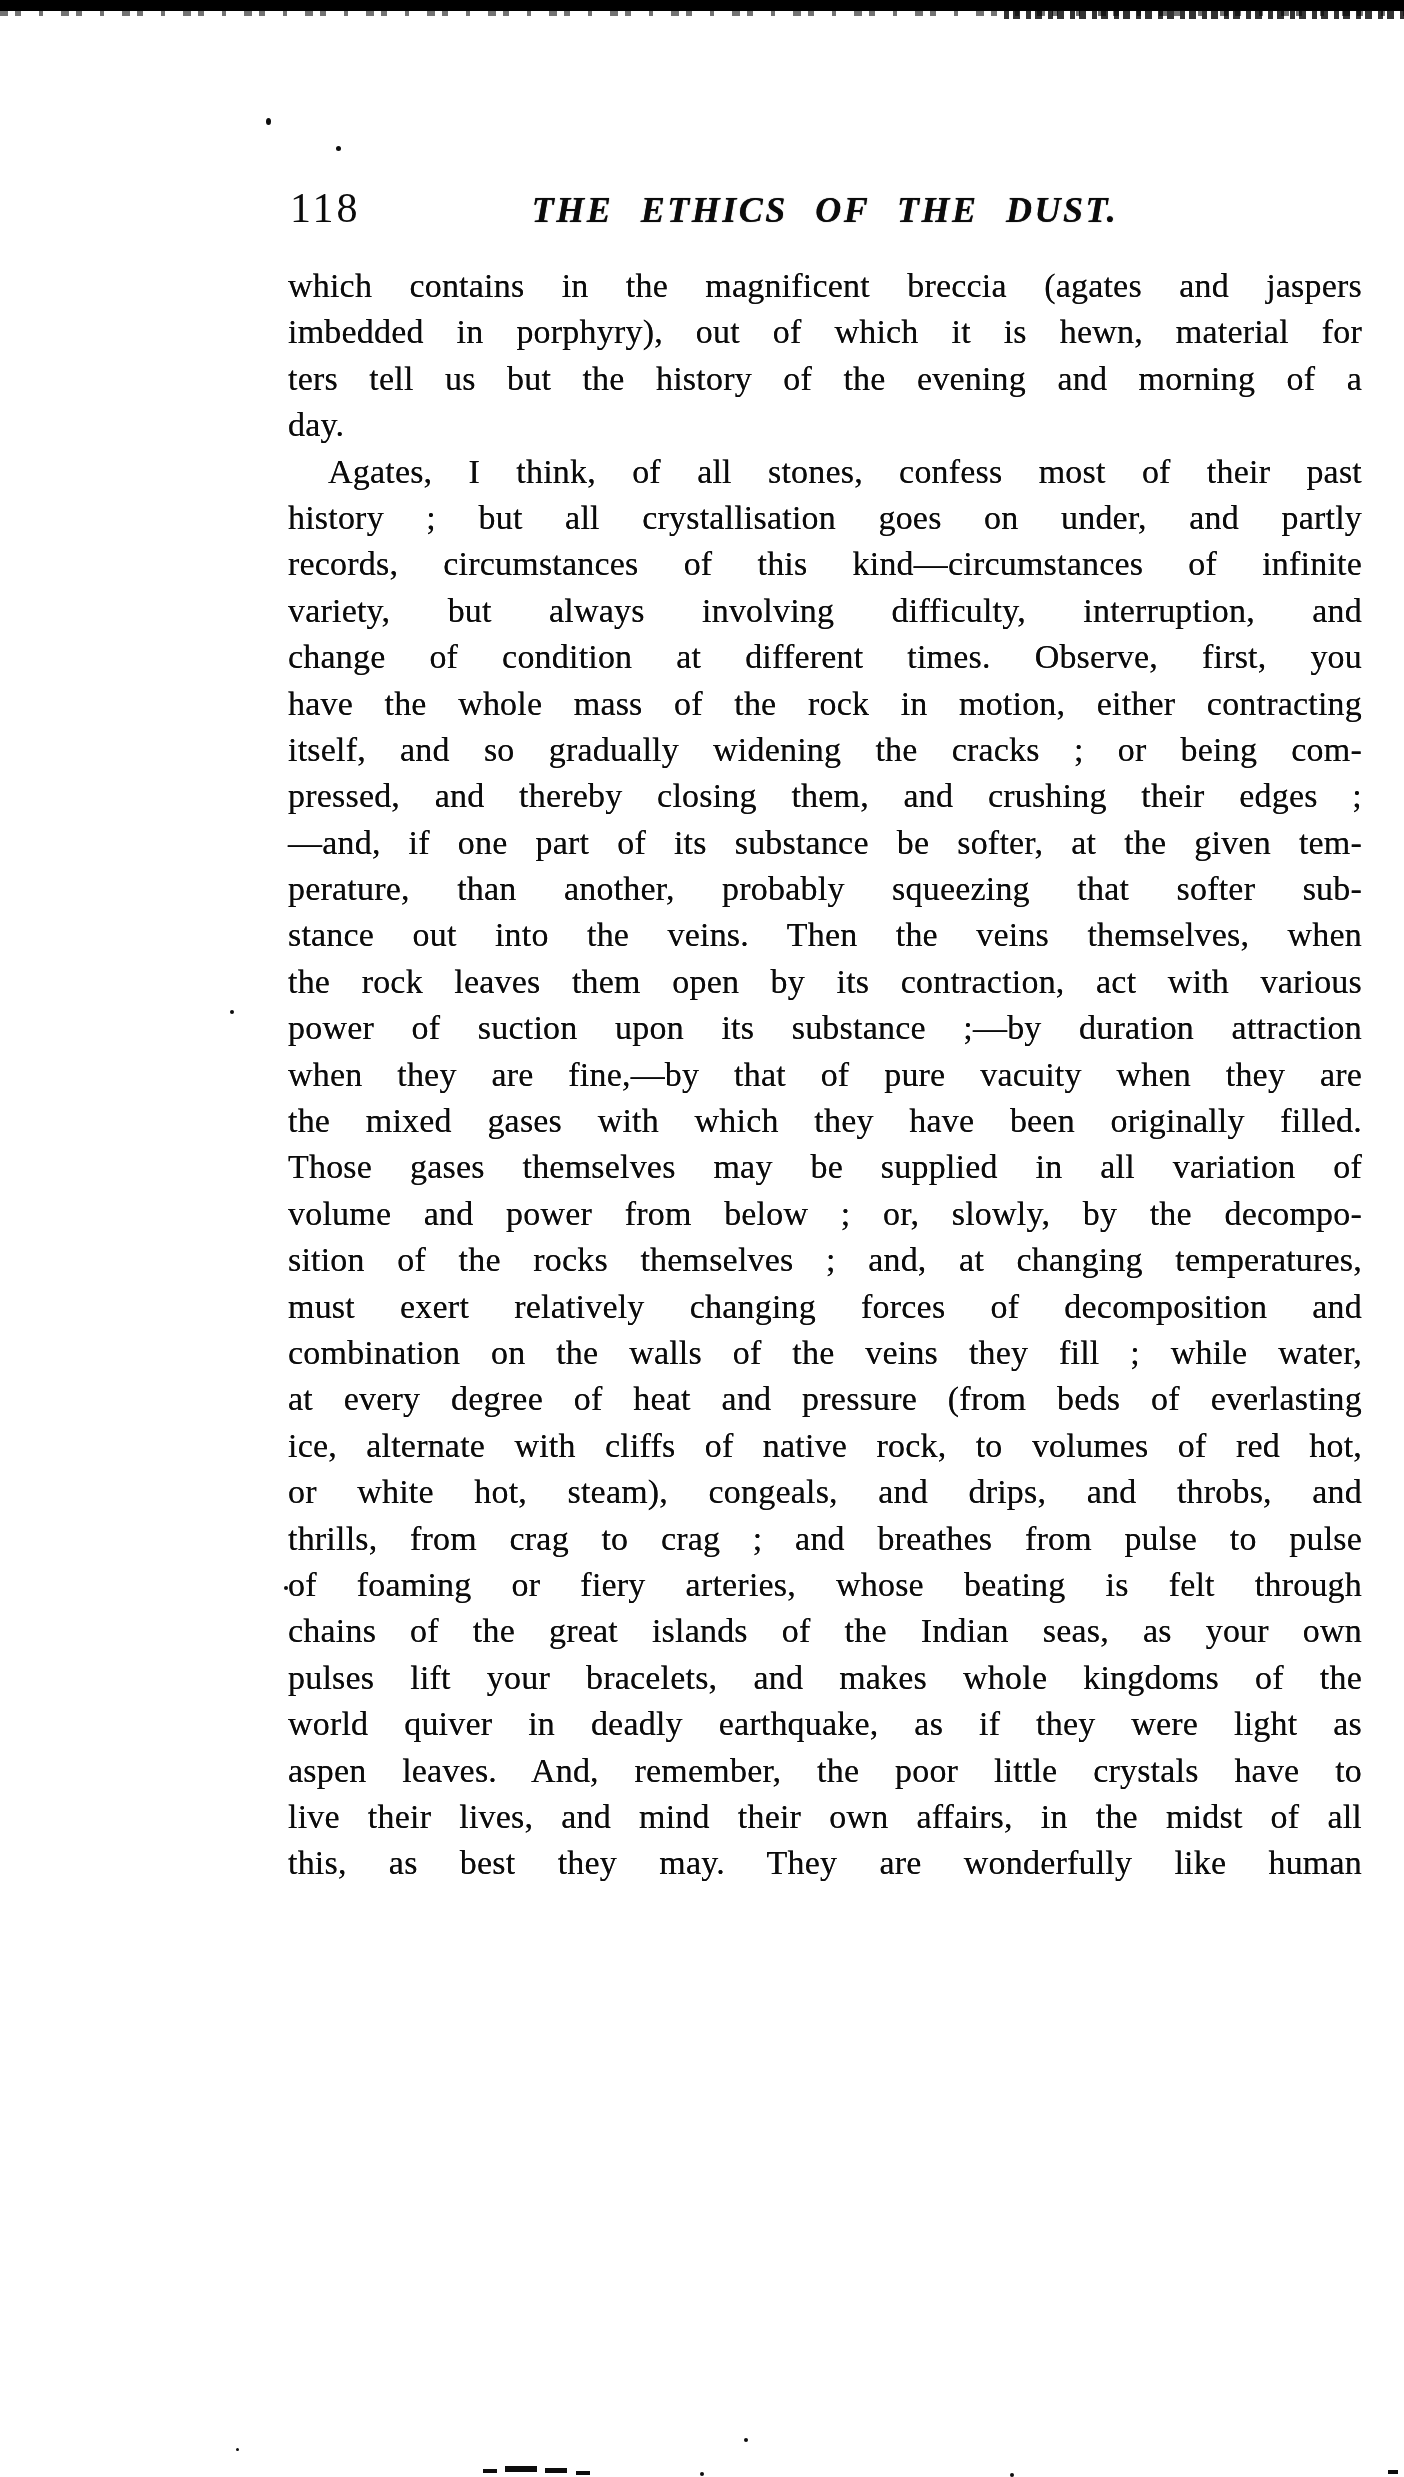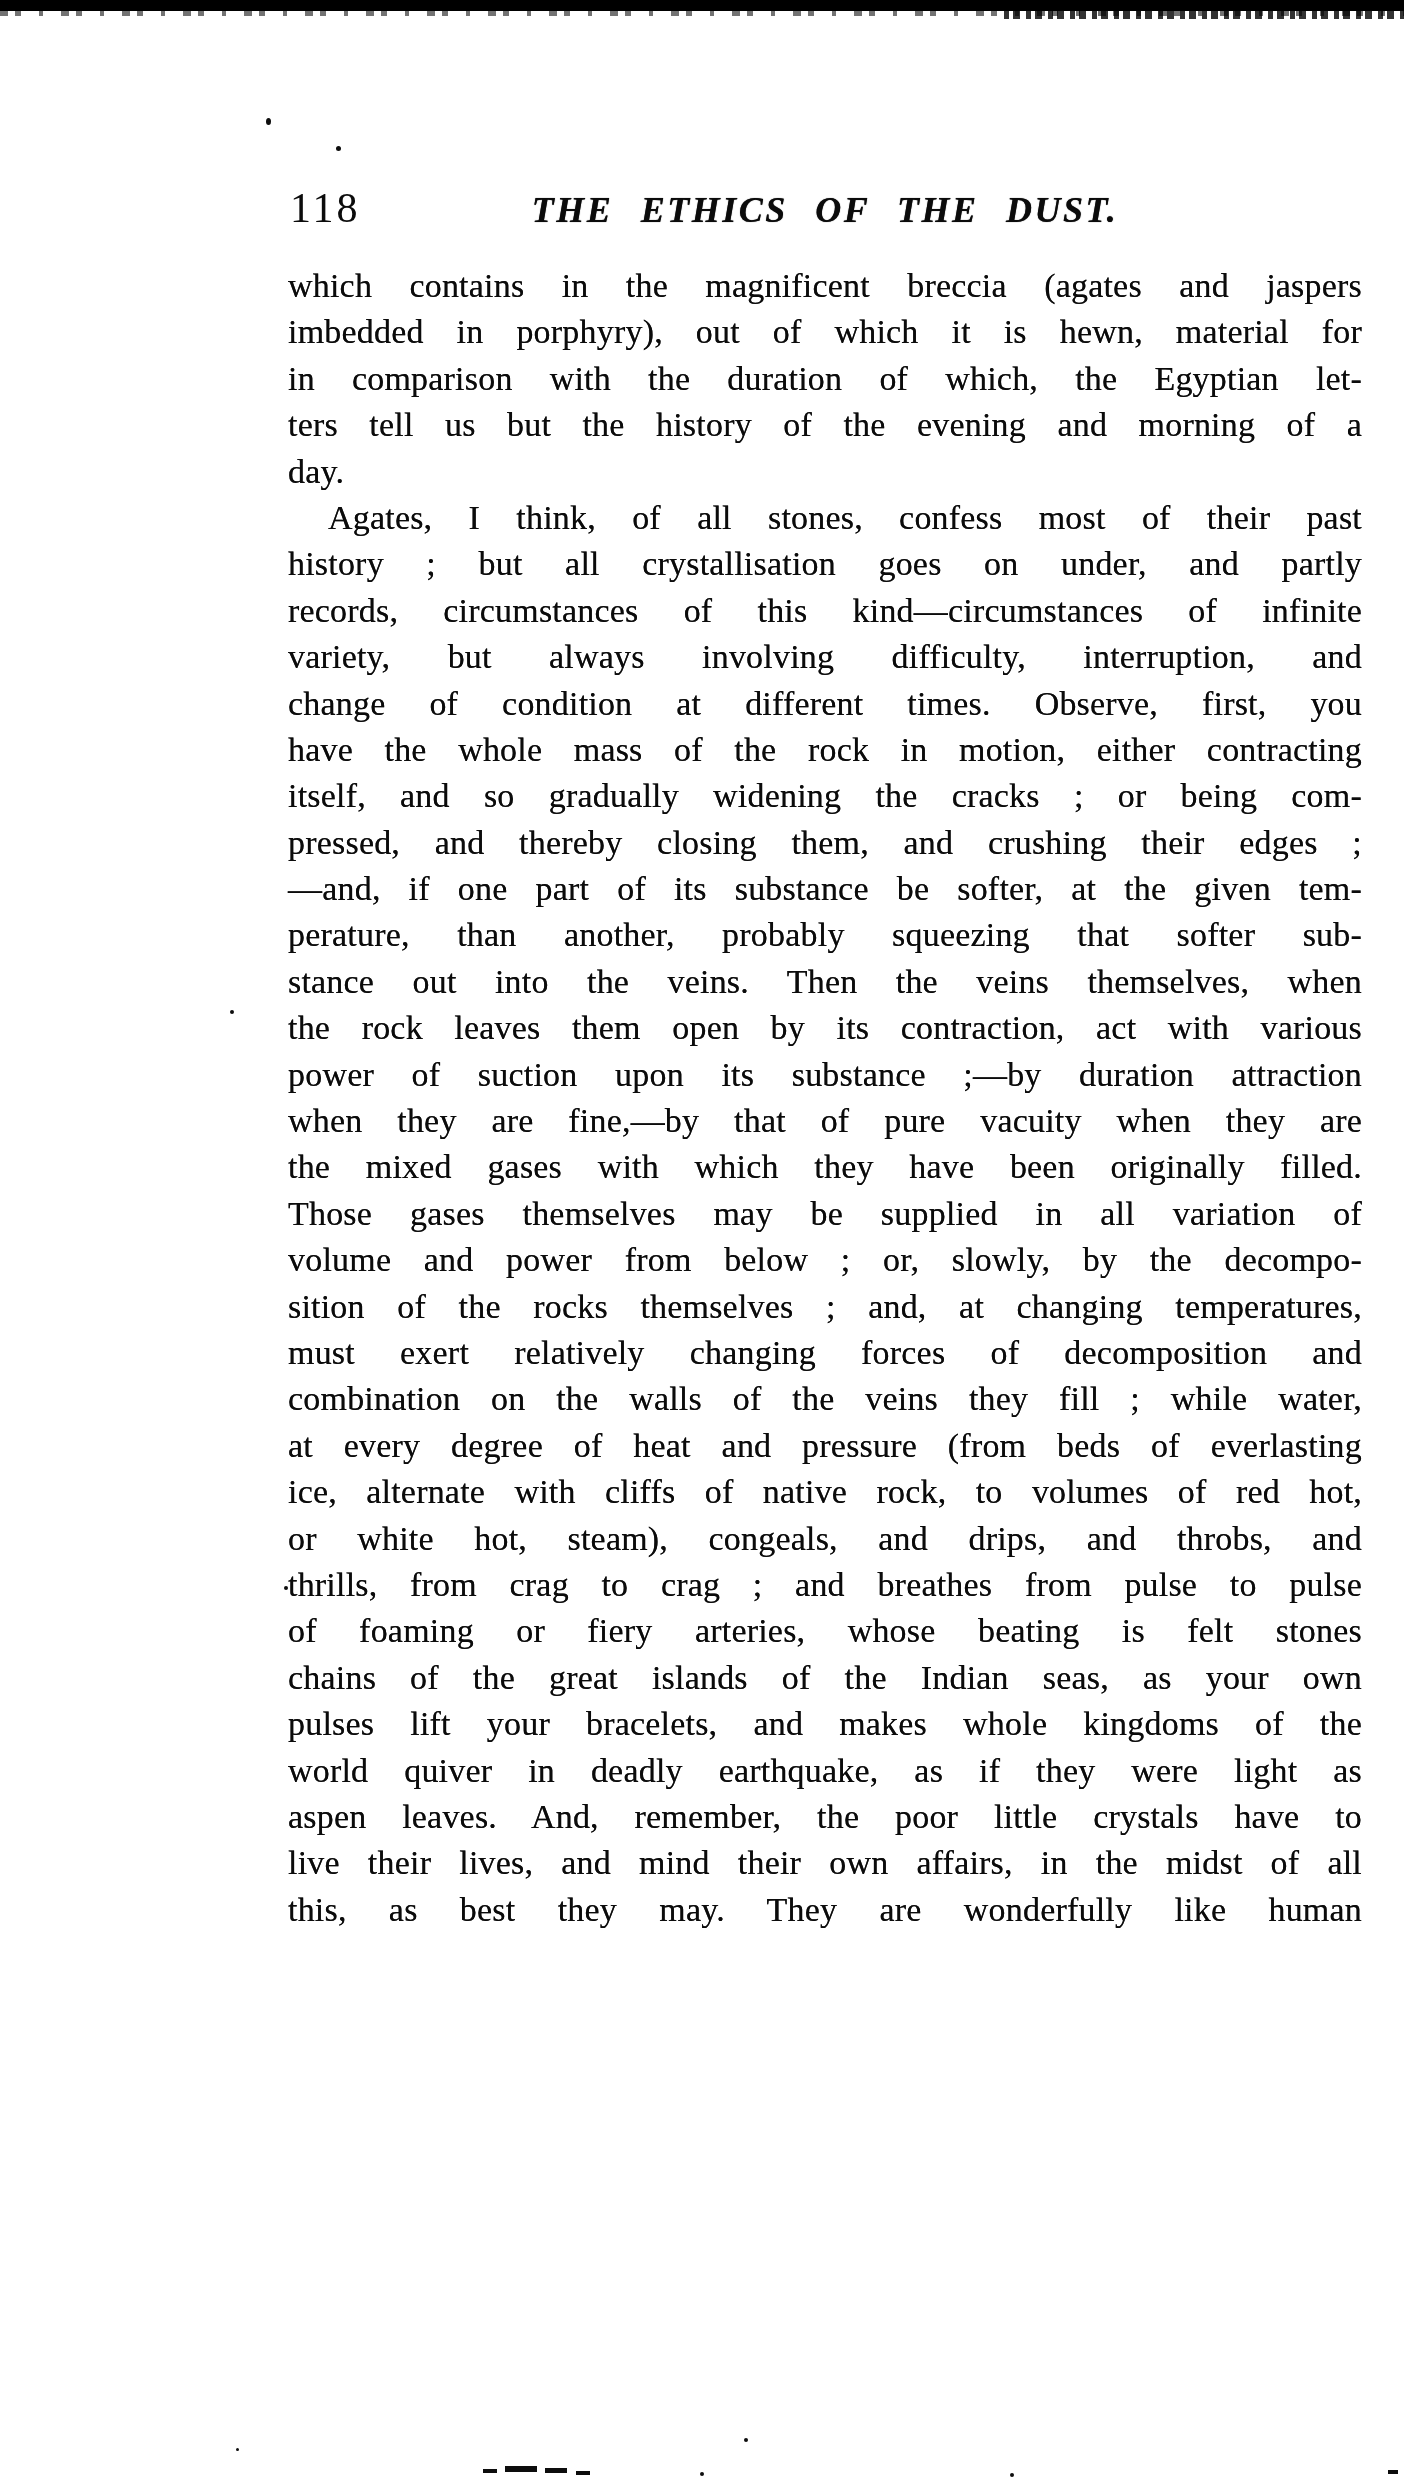--- a/index.html
+++ b/index.html
@@ -66,21 +66,20 @@
 
   <header class="running-head">
     <span class="folio">118</span>
     <span class="head-title">THE ETHICS OF THE DUST.</span>
   </header>
 
   <main class="text-block">
     <section>
       <div class="line">which contains in the magnificent breccia (agates and jaspers</div>
       <div class="line">imbedded in porphyry), out of which it is hewn, material for</div>
-      <div class="line">in comparison with the duration of which, the Egyptian let-</div>
       <div class="line">ters tell us but the history of the evening and morning of a</div>
       <div class="line last-line">day.</div>
     </section>
     <section>
       <div class="line indent">Agates, I think, of all stones, confess most of their past</div>
       <div class="line">history ; but all crystallisation goes on under, and partly</div>
       <div class="line">records, circumstances of this kind—circumstances of infinite</div>
       <div class="line">variety, but always involving difficulty, interruption, and</div>
       <div class="line">change of condition at different times. Observe, first, you</div>
       <div class="line">have the whole mass of the rock in motion, either contracting</div>
@@ -95,21 +94,21 @@
       <div class="line">the mixed gases with which they have been originally filled.</div>
       <div class="line">Those gases themselves may be supplied in all variation of</div>
       <div class="line">volume and power from below ; or, slowly, by the decompo-</div>
       <div class="line">sition of the rocks themselves ; and, at changing temperatures,</div>
       <div class="line">must exert relatively changing forces of decomposition and</div>
       <div class="line">combination on the walls of the veins they fill ; while water,</div>
       <div class="line">at every degree of heat and pressure (from beds of everlasting</div>
       <div class="line">ice, alternate with cliffs of native rock, to volumes of red hot,</div>
       <div class="line">or white hot, steam), congeals, and drips, and throbs, and</div>
       <div class="line">thrills, from crag to crag ; and breathes from pulse to pulse</div>
-      <div class="line">of foaming or fiery arteries, whose beating is felt stones</div>
+      <div class="line">of foaming or fiery arteries, whose beating is felt through</div>
       <div class="line">chains of the great islands of the Indian seas, as your own</div>
       <div class="line">pulses lift your bracelets, and makes whole kingdoms of the</div>
       <div class="line">world quiver in deadly earthquake, as if they were light as</div>
       <div class="line">aspen leaves. And, remember, the poor little crystals have to</div>
       <div class="line">live their lives, and mind their own affairs, in the midst of all</div>
       <div class="line">this, as best they may. They are wonderfully like human</div>
     </section>
   </main>
 
   <div class="speck" style="left:266px; top:118px; width:5px; height:7px;"></div>

